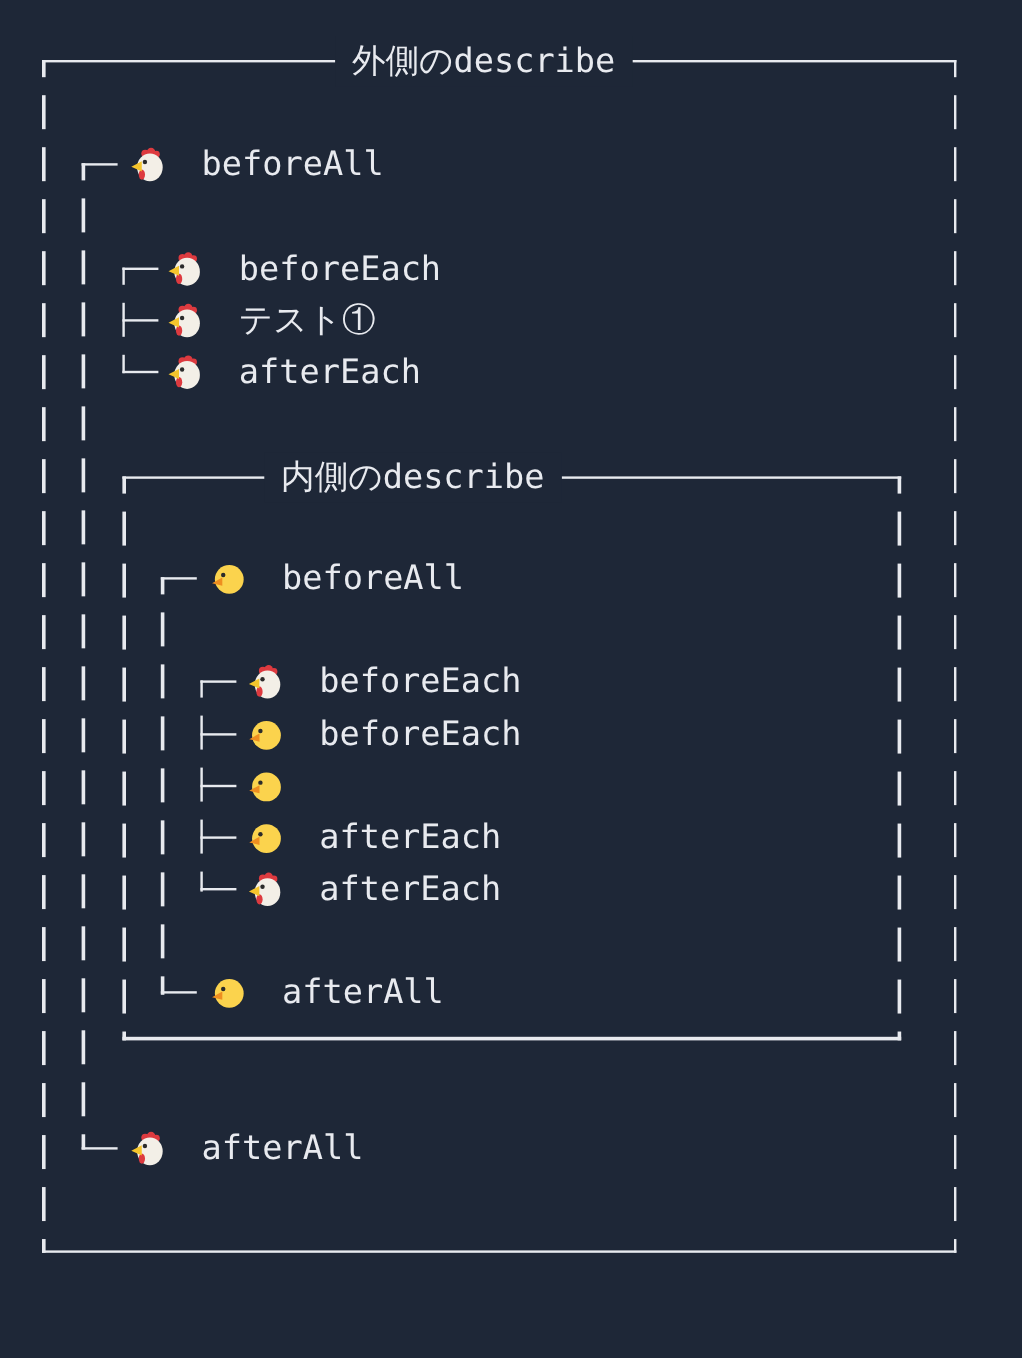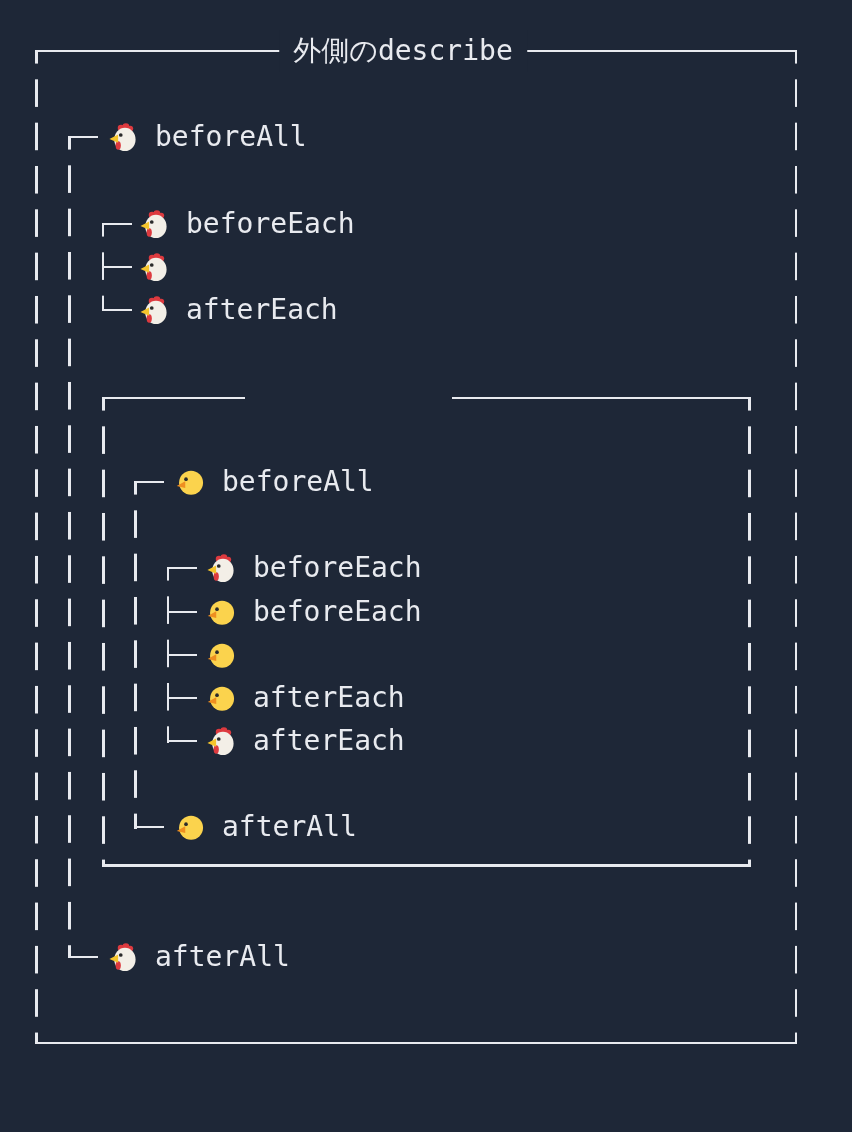--- a/index.html
+++ b/index.html
@@ -33,21 +33,21 @@
     position:absolute;height:42px;line-height:42px;
     transform:translateX(-50%);
     white-space:nowrap;
     padding:0 14px;
     background:var(--bg);
     color:var(--line);
     font-size:28px;
   }
   .item{
     position:absolute;height:42px;
-    display:flex;align-items:center;gap:17px;
+    display:flex;align-items:center;gap:30px;
   }
   .item .label{
     color:var(--line);font-size:28px;line-height:42px;white-space:nowrap;
   }
   .icon{width:31px;height:31px;flex:0 0 31px;}
   .lvl1{left:107px;} .lvl2{left:138px;} .lvl3{left:174px;} .lvl4{left:205px;}
 </style>
 </head>
 <body>
 
@@ -80,20 +80,21 @@
     <div class="hline" style="left:35px;top:1041.75px;width:762px"></div>
     <div class="boxtitle" style="left:403px;top:30px">外側のdescribe</div>
   </div>
 
   <div class="grp">
     <div class="hline" style="left:102px;top:396.75px;width:143px"></div>
     <div class="hline" style="left:452px;top:396.75px;width:299px"></div>
     <div class="vline" style="left:102px;top:396.75px;height:470px"></div>
     <div class="vline" style="left:748.25px;top:396.75px;height:470px"></div>
     <div class="hline" style="left:102px;top:864.25px;width:649px"></div>
+    <div class="boxtitle" style="left:344px;top:377px">内側のdescribe</div>
   </div>
 
   <div class="grp">
     <div class="vline" style="left:68px;top:135.75px;height:822.5px"></div>
     <div class="vline" style="left:101.75px;top:222.75px;height:88.5px"></div>
     <div class="vline" style="left:134.25px;top:480.75px;height:348.5px"></div>
     <div class="vline" style="left:166.75px;top:566.75px;height:176.5px"></div>
 
     <div class="stub" style="left:68px;top:135.75px"></div>
     <div class="stub" style="left:68px;top:955.75px"></div>
@@ -120,20 +121,21 @@
     <svg class="icon" viewBox="0 0 32 32">
         <use href="#sym-chicken"></use>
       </svg>
     <span class="label">beforeEach</span>
   </div>
 
   <div class="item lvl2" style="top:246px">
     <svg class="icon" viewBox="0 0 32 32">
         <use href="#sym-chicken"></use>
       </svg>
+    <span class="label">テスト①</span>
   </div>
 
   <div class="item lvl2" style="top:289px">
     <svg class="icon" viewBox="0 0 32 32">
         <use href="#sym-chicken"></use>
       </svg>
     <span class="label">afterEach</span>
   </div>
 
   <div class="item lvl3" style="top:461px">

